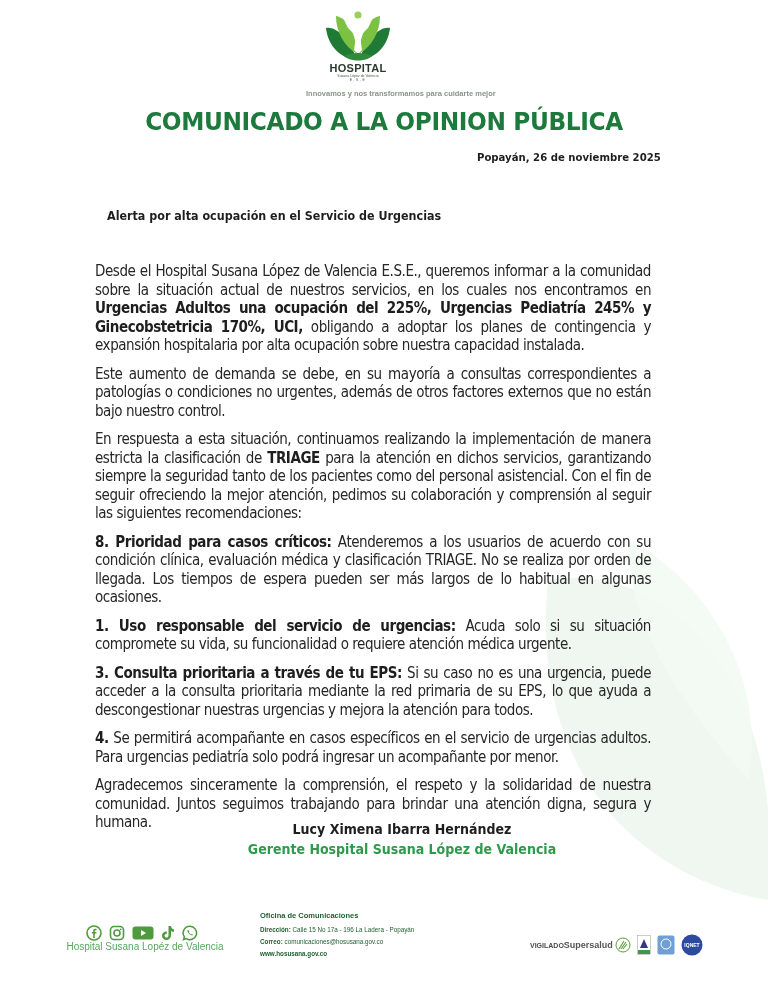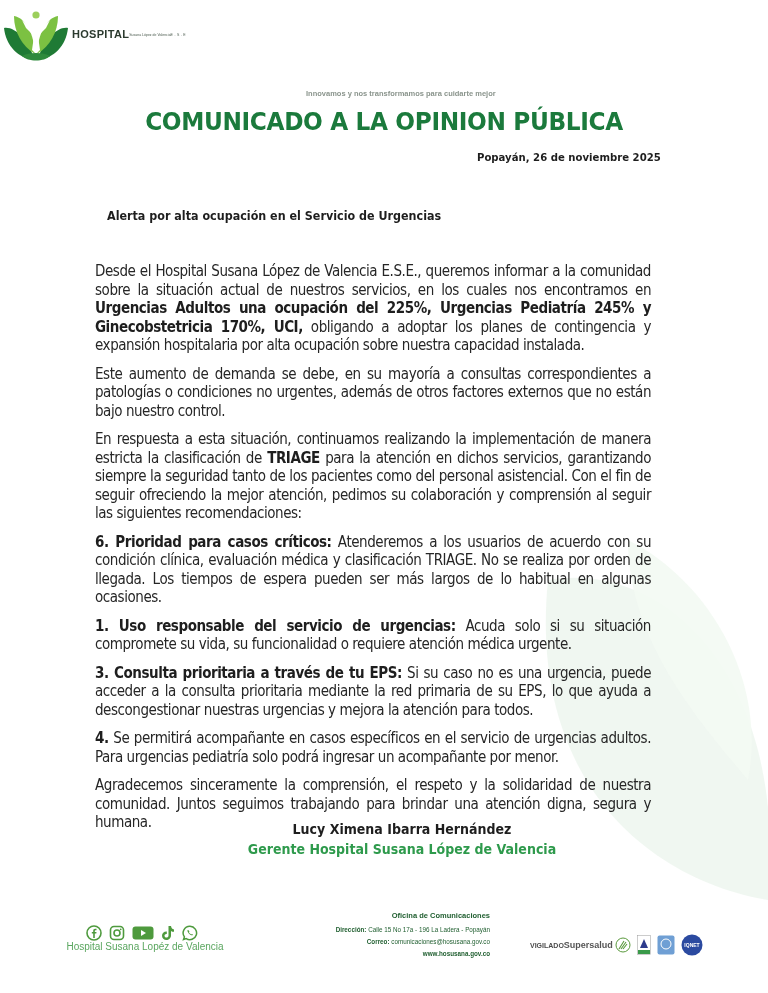--- a/index.html
+++ b/index.html
@@ -1,21 +1,21 @@
 <!DOCTYPE html>
 <html><head>
 <meta charset="utf-8">
 <style>
   * { box-sizing: border-box; margin: 0; padding: 0; }
   html, body { width: 768px; height: 993px; background: #ffffff; overflow: hidden; }
   body { position: relative; font-family: "DejaVu Sans Condensed", "DejaVu Sans", sans-serif; color: #1e1e1e; }
 
   .watermark { position: absolute; right: -40px; top: 520px; width: 300px; height: 420px; pointer-events: none; }
 
-  .logo-wrap { position: absolute; left: 0; top: 6px; width: 716px; display: flex; flex-direction: row; align-items: center; }
+  .logo-wrap { position: absolute; left: 0; top: 6px; width: 716px; display: flex; flex-direction: column; align-items: center; }
   .logo-wrap svg { display: block; }
   .logo-title { font-family: "Liberation Sans", sans-serif; font-weight: bold; font-size: 11px; color: #2b3a2e; letter-spacing: 0.3px; margin-top: -2px; }
   .logo-sub { font-family: "Liberation Sans", sans-serif; font-size: 3.5px; color: #4a5a4d; margin-top: 0px; }
   .logo-ese { font-family: "Liberation Sans", sans-serif; font-size: 3.5px; color: #4a5a4d; letter-spacing: 1.5px; }
   .tagline { position: absolute; left: 306px; top: 89px; font-family: "Liberation Sans", sans-serif; font-size: 7.5px; color: #8a948c; white-space: nowrap; font-weight: bold; }
 
   .main-title { position: absolute; left: 0; top: 107px; width: 768px; text-align: center; font-family: "DejaVu Sans", sans-serif; font-weight: bold; font-size: 25px; color: #1b7a3c; letter-spacing: -0.4px; transform: scaleX(0.93); transform-origin: center; }
 
   .date { position: absolute; right: 107px; top: 151px; font-family: "DejaVu Sans", sans-serif; font-weight: bold; font-size: 11px; color: #1e1e1e; transform: scaleX(0.92); transform-origin: right; white-space: nowrap; }
 
@@ -27,21 +27,21 @@
 
   .signature { position: absolute; left: 0; top: 821px; width: 768px; text-align: center; padding-left: 36px; }
   .sig-name { font-family: "DejaVu Sans", sans-serif; font-weight: bold; font-size: 14px; color: #1e1e1e; transform: scaleX(0.9); }
   .sig-role { font-family: "DejaVu Sans", sans-serif; font-weight: bold; font-size: 14px; color: #2e9a4c; margin-top: 4px; transform: scaleX(0.9); }
 
   .footer-social { position: absolute; left: 60px; top: 925px; width: 170px; }
   .social-icons { display: flex; gap: 7px; justify-content: center; align-items: center; margin-left: -6px; }
   .social-icons span { display: inline-flex; align-items: center; justify-content: center; }
   .social-label { font-family: "Liberation Sans", sans-serif; font-size: 10px; color: #5aa65f; text-align: center; white-space: nowrap; }
 
-  .footer-contact { position: absolute; left: 260px; top: 911px; width: 230px; text-align: right; font-family: "Liberation Sans", sans-serif; font-size: 6.3px; color: #1f5e2f; }
+  .footer-contact { position: absolute; left: 260px; top: 911px; width: 230px; text-align: left; font-family: "Liberation Sans", sans-serif; font-size: 6.3px; color: #1f5e2f; }
   .footer-contact .office { font-weight: bold; font-size: 7.5px; margin-bottom: 6px; }
   .footer-contact .line { margin-bottom: 5px; white-space: nowrap; }
   .footer-contact b { font-weight: bold; }
 
   .footer-badges { position: absolute; left: 530px; top: 934px; display: flex; align-items: center; gap: 6px; }
   .vigilado { font-family: "Liberation Sans", sans-serif; font-size: 7px; font-weight: bold; color: #4a4a4a; white-space: nowrap; }
   .vigilado .super { font-weight: bold; font-size: 9px; color: #555; }
 </style>
 </head>
 <body>
@@ -75,21 +75,21 @@
 <h1 class="main-title">COMUNICADO A LA OPINION PÚBLICA</h1>
 
 <div class="date">Popayán, 26 de noviembre 2025</div>
 
 <div class="subject">Alerta por alta ocupación en el Servicio de Urgencias</div>
 
 <div class="body-text">
   <p><span>Desde el Hospital Susana López de Valencia E.S.E., queremos informar a la comunidad sobre la situación actual de nuestros servicios, en los cuales nos encontramos en </span><b>Urgencias Adultos una ocupación del 225%, Urgencias Pediatría 245% y Ginecobstetricia 170%, UCI,</b><span> obligando a adoptar los planes de contingencia y expansión hospitalaria por alta ocupación sobre nuestra capacidad instalada.</span></p>
   <p>Este aumento de demanda se debe, en su mayoría a consultas correspondientes a patologías o condiciones no urgentes, además de otros factores externos que no están bajo nuestro control.</p>
   <p><span>En respuesta a esta situación, continuamos realizando la implementación de manera estricta la clasificación de </span><b>TRIAGE</b><span> para la atención en dichos servicios, garantizando siempre la seguridad tanto de los pacientes como del personal asistencial. Con el fin de seguir ofreciendo la mejor atención, pedimos su colaboración y comprensión al seguir las siguientes recomendaciones:</span></p>
-  <p><b>6. Prioridad para casos críticos:</b><span> Atenderemos a los usuarios de acuerdo con su condición clínica, evaluación médica y clasificación TRIAGE. No se realiza por orden de llegada. Los tiempos de espera pueden ser más largos de lo habitual en algunas ocasiones.</span></p>
+  <p><b>8. Prioridad para casos críticos:</b><span> Atenderemos a los usuarios de acuerdo con su condición clínica, evaluación médica y clasificación TRIAGE. No se realiza por orden de llegada. Los tiempos de espera pueden ser más largos de lo habitual en algunas ocasiones.</span></p>
   <p><b>1. Uso responsable del servicio de urgencias:</b><span> Acuda solo si su situación compromete su vida, su funcionalidad o requiere atención médica urgente.</span></p>
   <p><b>3. Consulta prioritaria a través de tu EPS:</b><span> Si su caso no es una urgencia, puede acceder a la consulta prioritaria mediante la red primaria de su EPS, lo que ayuda a descongestionar nuestras urgencias y mejora la atención para todos.</span></p>
   <p><b>4.</b><span> Se permitirá acompañante en casos específicos en el servicio de urgencias adultos. Para urgencias pediatría solo podrá ingresar un acompañante por menor.</span></p>
   <p>Agradecemos sinceramente la comprensión, el respeto y la solidaridad de nuestra comunidad. Juntos seguimos trabajando para brindar una atención digna, segura y humana.</p>
 </div>
 
 <div class="signature">
   <div class="sig-name">Lucy Ximena Ibarra Hernández</div>
   <div class="sig-role">Gerente Hospital Susana López de Valencia</div>
 </div>

